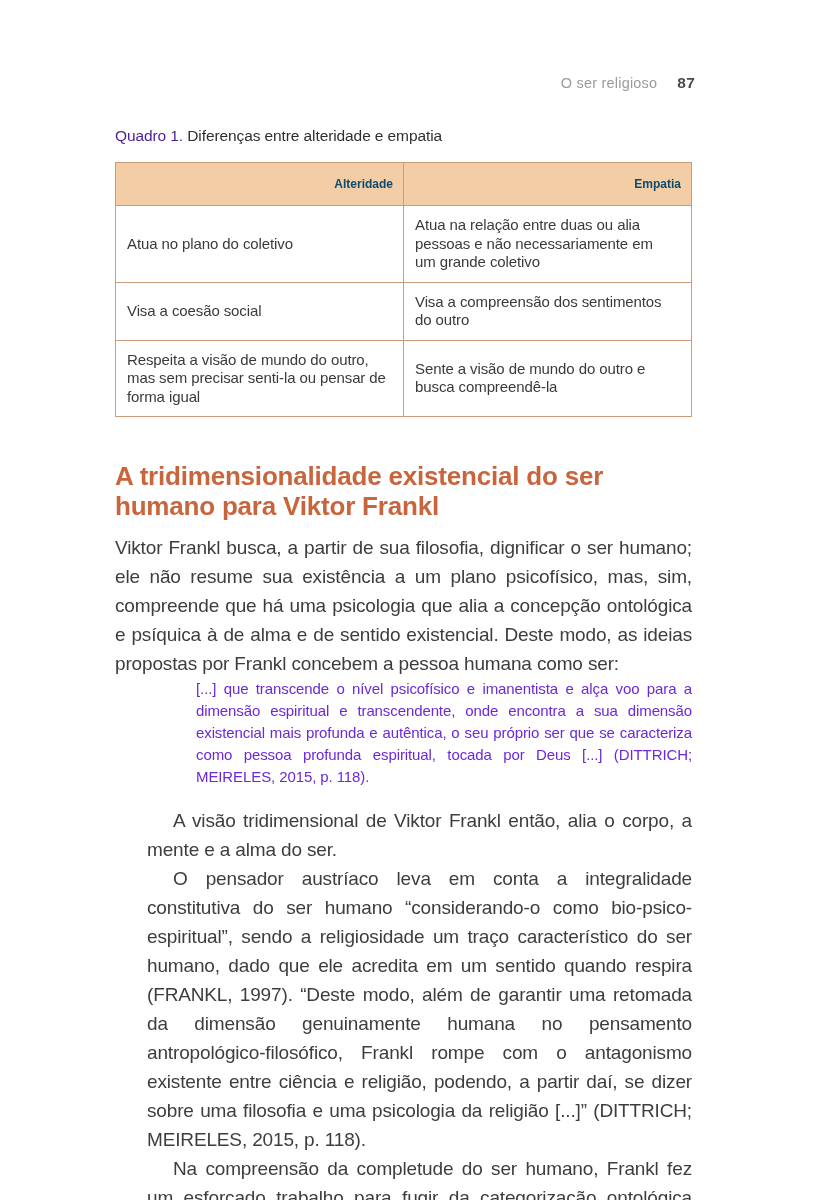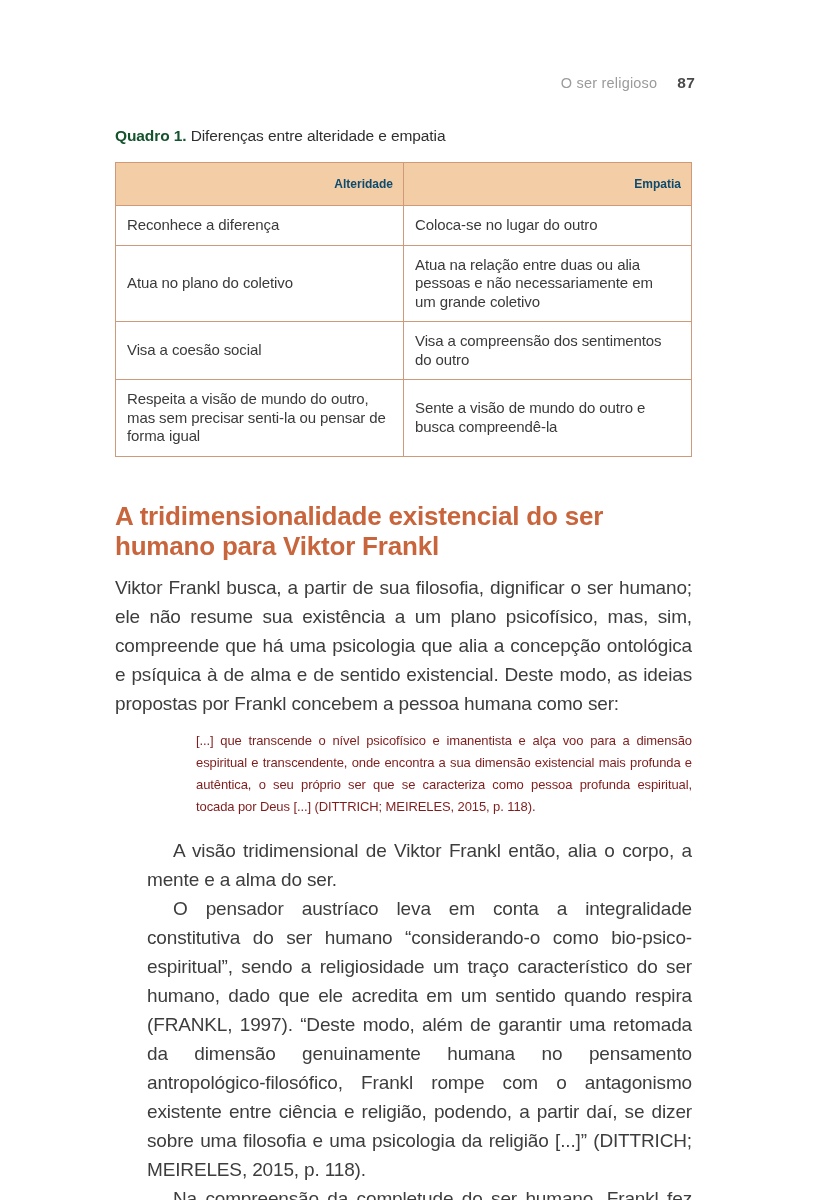--- a/index.html
+++ b/index.html
@@ -50,21 +50,21 @@
     position: absolute;
     left: 115px;
     top: 127px;
     width: 577px;
   }
   .table-caption {
     font-size: 15.5px;
     color: #2f2f2f;
     letter-spacing: -0.1px;
   }
-  .caption-label { font-weight: 700; color: #14532d; }
+  .caption-label { font-weight: 400; color: #4c1d95; }
   table.comparison-table {
     margin-top: 17px;
     width: 100%;
     border-collapse: collapse;
     table-layout: fixed;
   }
   table.comparison-table th,
   table.comparison-table td {
     border: 1px solid var(--table_border);
   }
@@ -97,28 +97,28 @@
     font-size: 19px;
     line-height: 29px;
     text-align: justify;
     letter-spacing: -0.15px;
     color: #3d3d3d;
   }
   .body-text p.first { margin-top: 12px; }
   .body-text p.indented { text-indent: 26px; margin-left: 32px; }
   .body-text p.continues { text-align-last: justify; }
   blockquote.long-quote {
-    margin-top: 12px;
+    margin-top: 0;
     margin-left: 81px;
     width: 496px;
-    font-size: 13px;
+    font-size: 15px;
     line-height: 22px;
     text-align: justify;
     letter-spacing: -0.1px;
-    color: #7f1d1d;
+    color: #6d28d9;
   }
   .body-text p.after-quote { margin-top: 18px; }
 </style>
 </head>
 <body>
 
 <div class="page">
 
   <div class="running-header">
     <span class="running-title">O ser religioso</span><span class="page-number">87</span>
@@ -129,24 +129,20 @@
     <p class="table-caption"><span class="caption-label">Quadro 1.</span><span> Diferenças entre alteridade e empatia</span></p>
 
     <table class="comparison-table">
       <thead>
         <tr>
           <th>Alteridade</th>
           <th>Empatia</th>
         </tr>
       </thead>
       <tbody>
-        <tr>
-          <td>Reconhece a diferença</td>
-          <td>Coloca-se no lugar do outro</td>
-        </tr>
         <tr>
           <td>Atua no plano do coletivo</td>
           <td>Atua na relação entre duas ou alia pessoas e não necessariamente em um grande coletivo</td>
         </tr>
         <tr>
           <td>Visa a coesão social</td>
           <td>Visa a compreensão dos sentimentos do outro</td>
         </tr>
         <tr>
           <td>Respeita a visão de mundo do outro, mas sem precisar senti-la ou pensar de forma igual</td>

